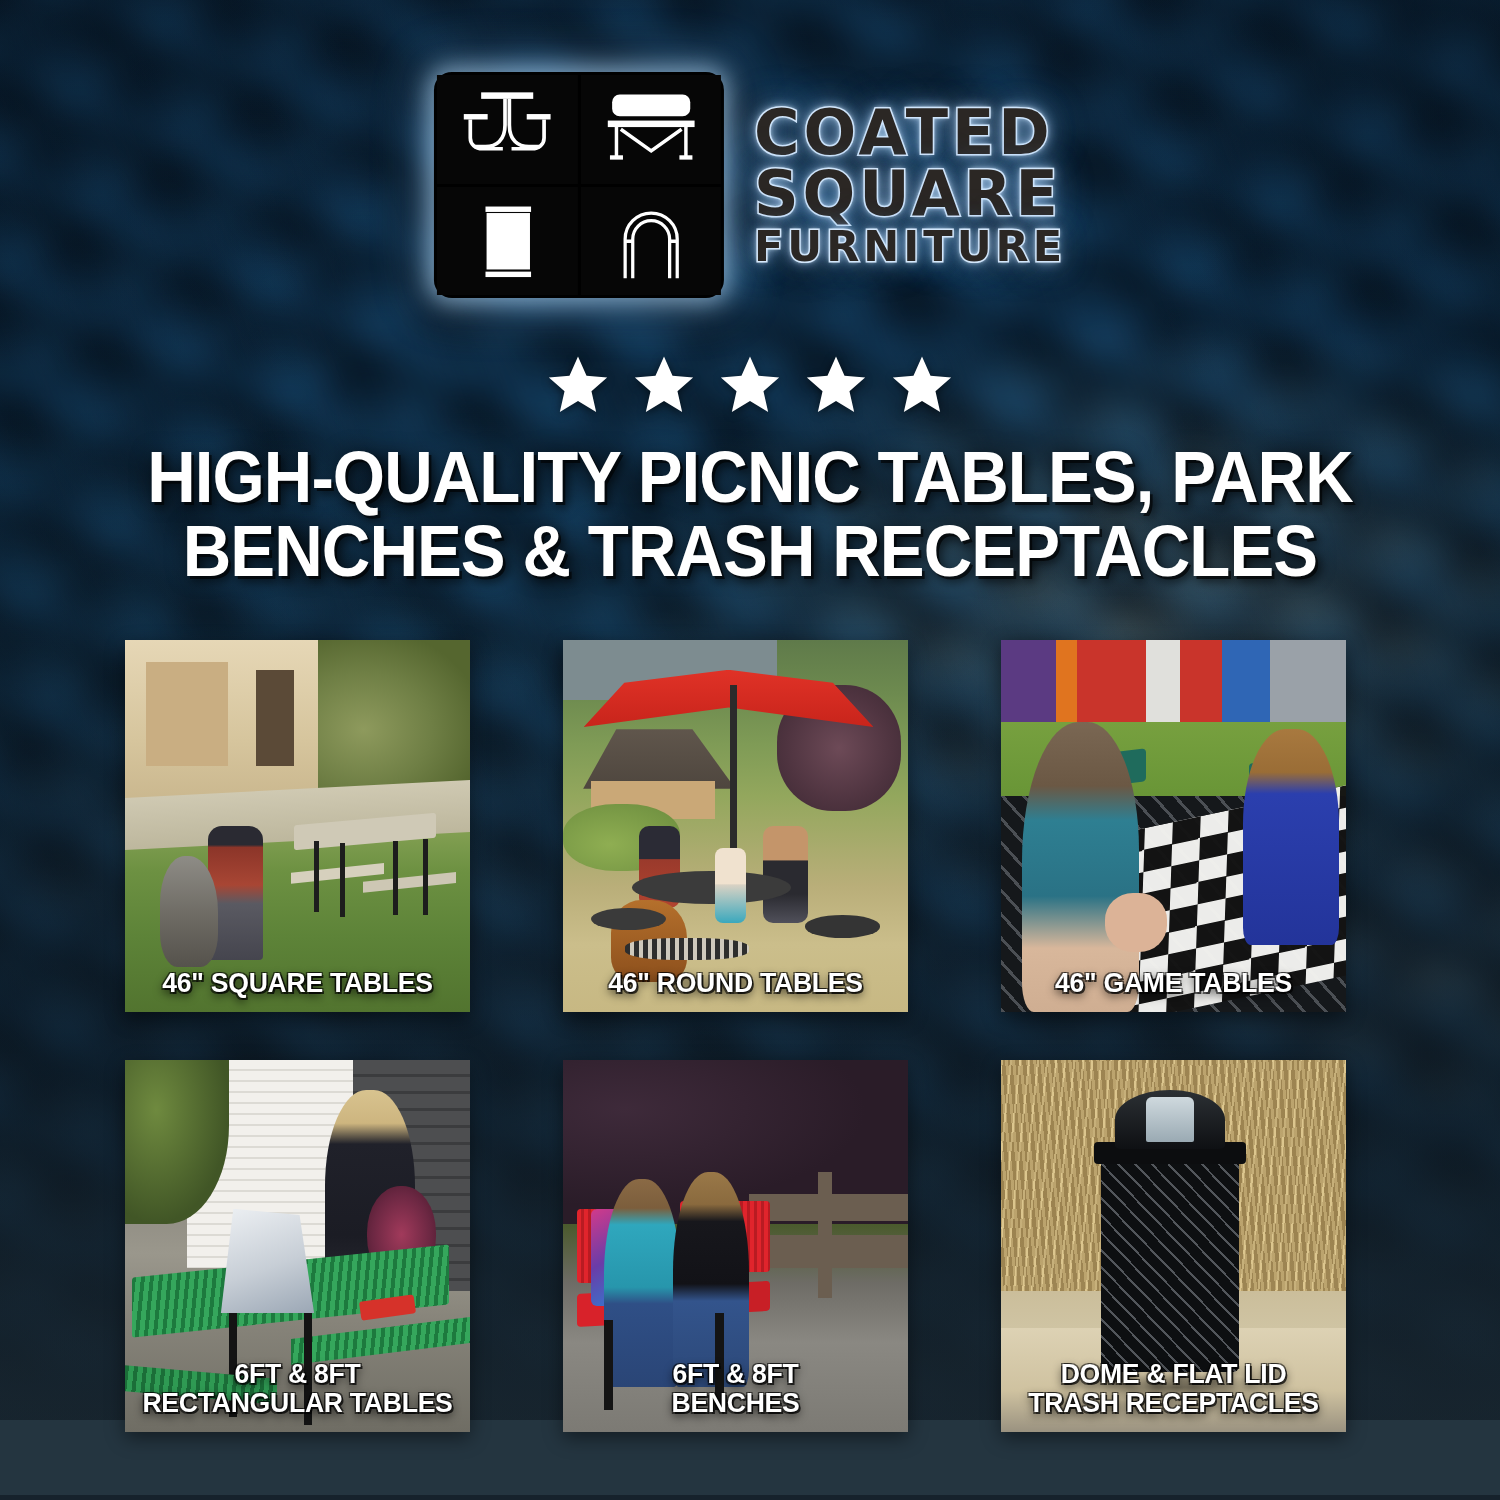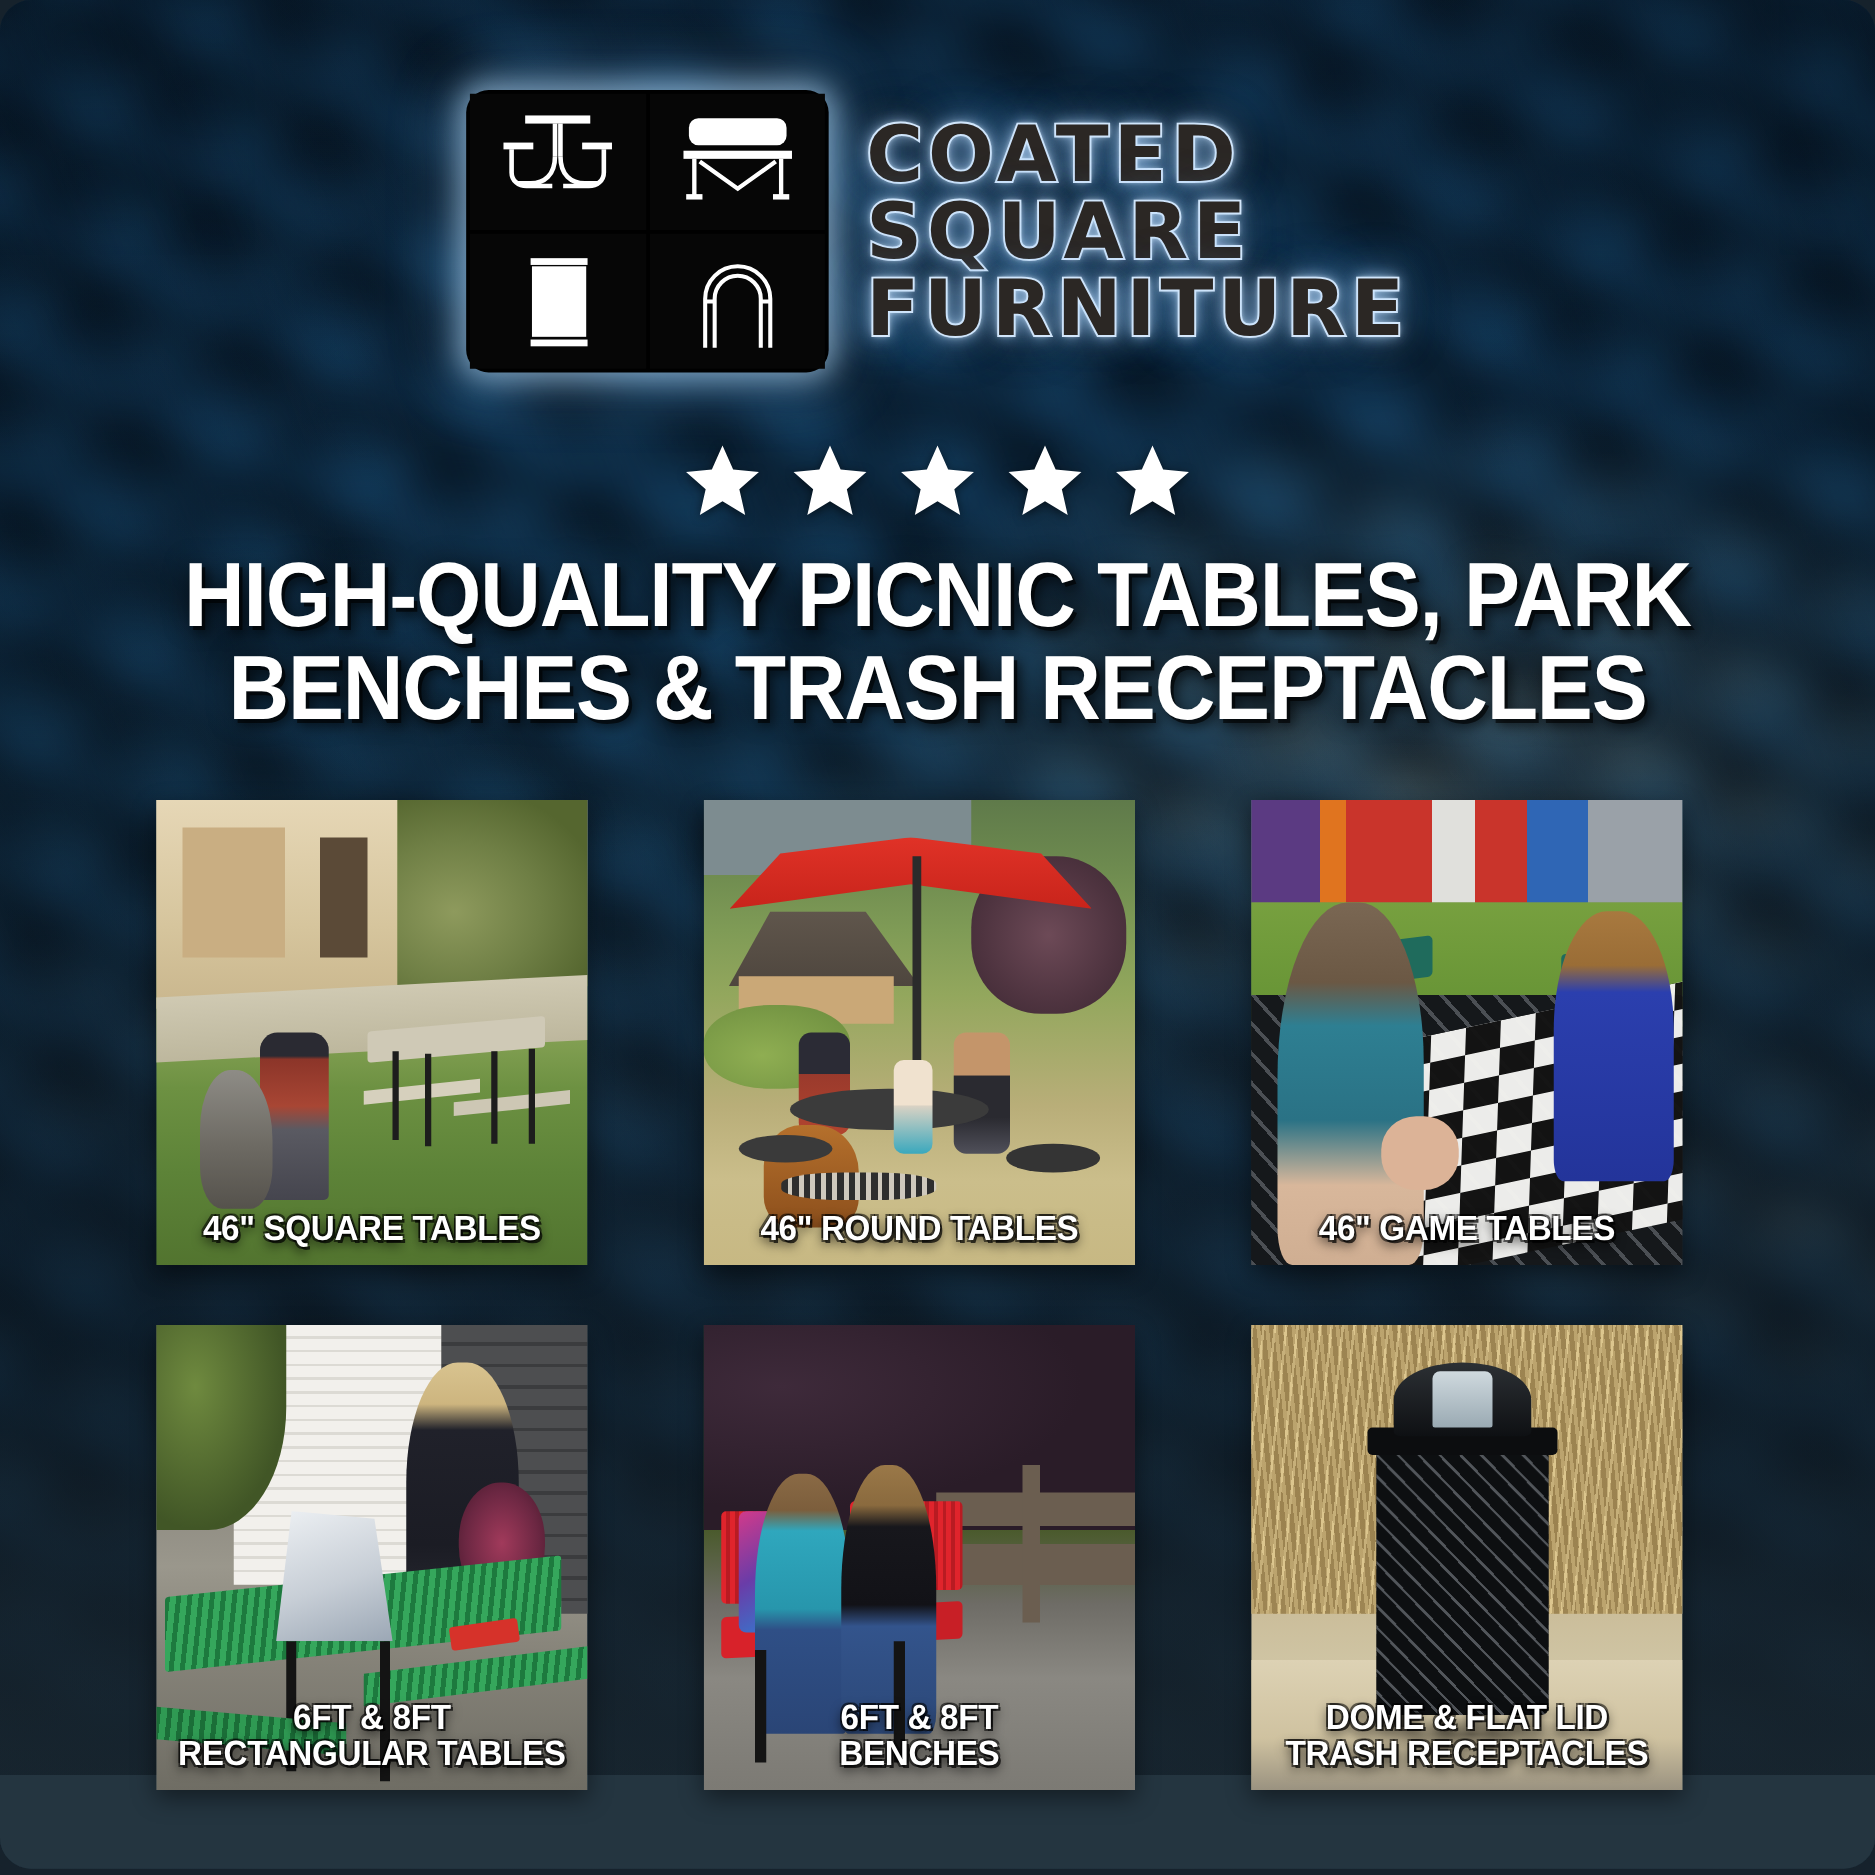--- a/index.html
+++ b/index.html
@@ -1,21 +1,21 @@
 <!DOCTYPE html>
 <html><head>
 <meta charset="utf-8">
 <style>
   html,body{margin:0;padding:0;}
   body{
     width:1500px;height:1500px;overflow:hidden;
     font-family:"Liberation Sans", sans-serif;
     background:#16222c;
   }
-  #stage{position:relative;width:1500px;height:1495px;overflow:hidden;border-radius:25px;}
+  #stage{position:relative;width:1500px;height:1495px;overflow:hidden;}
 
   
   .bg-base{
     position:absolute;inset:0;
     background:
       radial-gradient(ellipse 780px 420px at 1180px 620px, rgba(168,170,146,.80) 0%, rgba(140,145,124,.35) 42%, rgba(30,60,86,0) 72%),
       radial-gradient(ellipse 520px 260px at 1460px 980px, rgba(160,162,140,.55) 0%, rgba(30,60,86,0) 70%),
       radial-gradient(ellipse 430px 230px at 250px 860px, rgba(120,132,120,.30) 0%, rgba(20,48,72,0) 70%),
       linear-gradient(180deg,#0c2236 0%, #0e2a41 22%, #123349 42%, #1c3243 62%, #243642 80%, #283a45 100%);
   }
@@ -79,21 +79,21 @@
     -webkit-text-stroke:3px #e9f4ff;
     paint-order:stroke fill;
     text-shadow:
       0 0 4px rgba(225,240,255,.95),
       0 0 12px rgba(180,215,250,.85),
       0 0 26px rgba(140,190,240,.55),
       0 0 44px rgba(110,170,225,.35);
   }
   .brand-line.l1{font-size:62px;}
   .brand-line.l2{font-size:62px;}
-  .brand-line.l3{font-size:62px;}
+  .brand-line.l3{font-size:43px;}
 
   
   .stars{position:absolute;left:0;right:0;top:352px;text-align:center;
          font-size:0;letter-spacing:0;}
   .star{display:inline-block;margin:0 9px;filter:drop-shadow(0 2px 4px rgba(0,0,0,.55));}
 
   
   .headline{
     position:absolute;left:50%;top:440px;transform:translateX(-50%);
     width:1340px;text-align:center;

